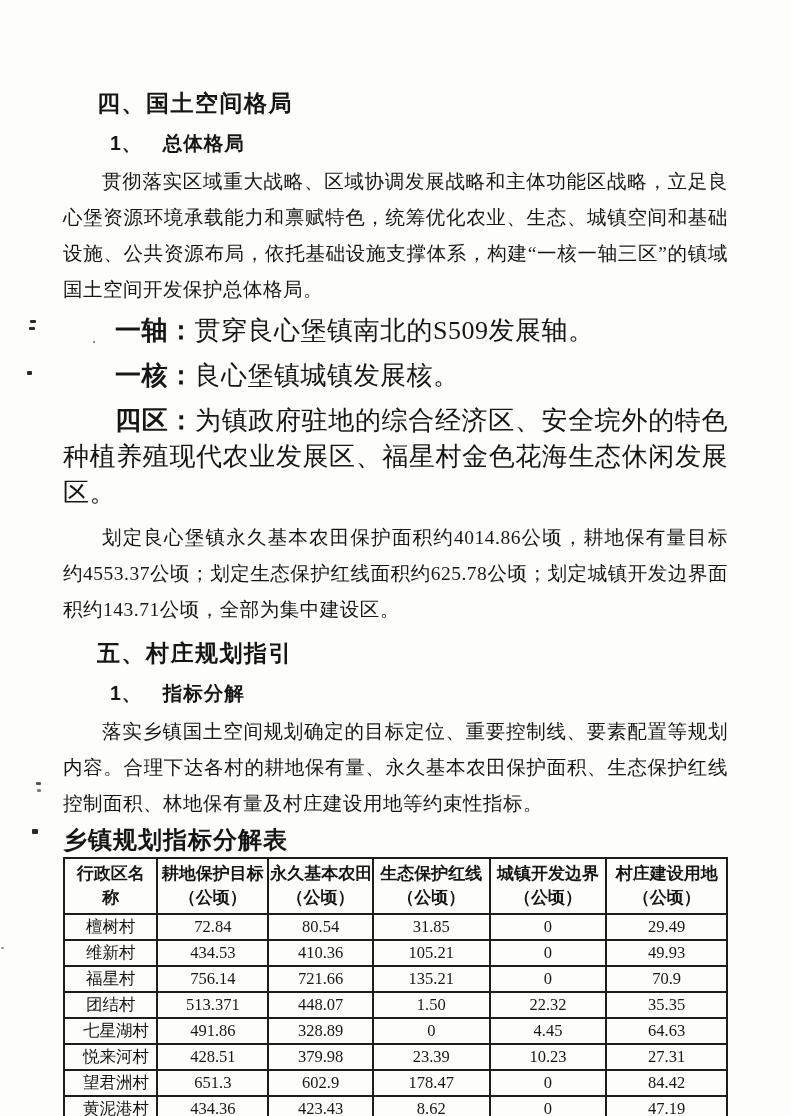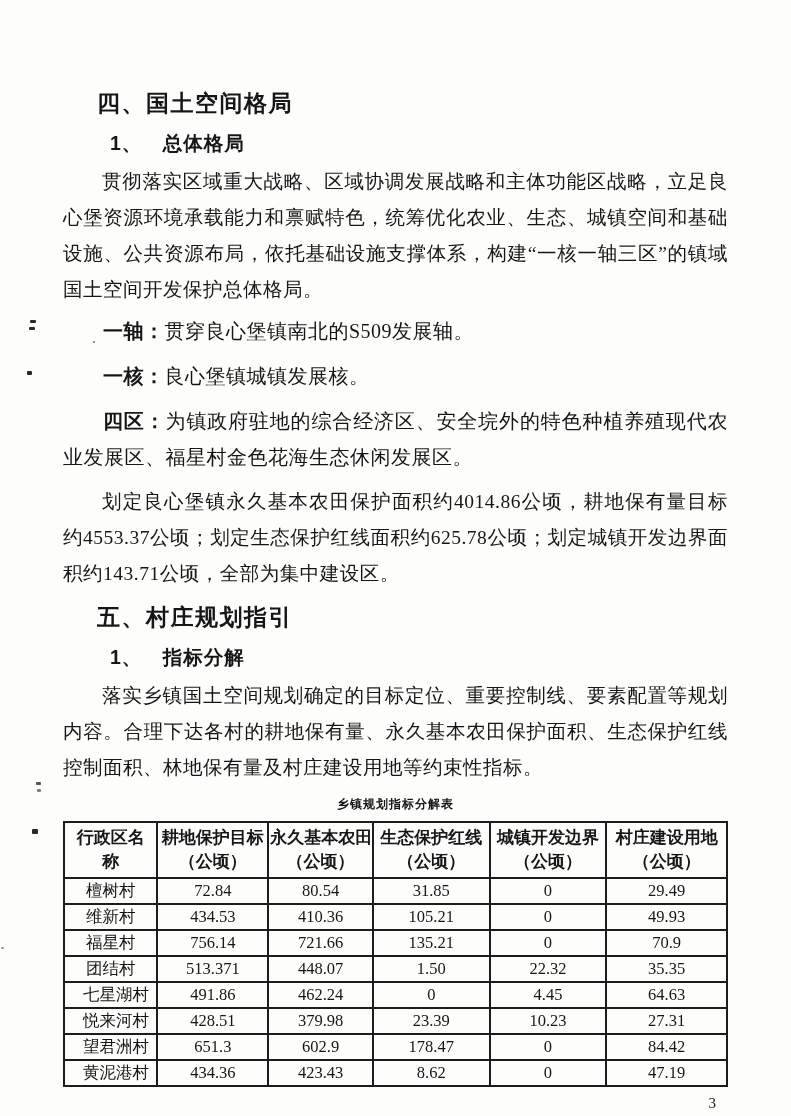--- a/index.html
+++ b/index.html
@@ -36,32 +36,31 @@
   }
   p.body-para {
     font-size: 19.5px;
     line-height: 36px;
     text-align: justify;
     text-indent: 2em;
     margin: 0 0 5px 0;
     letter-spacing: 0.5px;
   }
   p.item-para {
-    font-size: 20px;
+    font-size: 26px;
     line-height: 36px;
     text-align: justify;
     text-indent: 2em;
     margin: 0 0 9px 0;
     letter-spacing: 0.5px;
   }
   .lead-label { font-weight: bold; }
   .table-title {
-    text-align: center;
-    font-weight: bold;
-    font-size: 12px;
+    font-weight: bold;
+    font-size: 24px;
     line-height: 24px;
     margin: 6px 0 5px 0;
     letter-spacing: 1px;
   }
   table.data-table {
     width: 100%;
     border-collapse: collapse;
     table-layout: fixed;
   }
   table.data-table th, table.data-table td {
@@ -197,21 +196,21 @@
         <td>团结村</td>
         <td>513.371</td>
         <td>448.07</td>
         <td>1.50</td>
         <td>22.32</td>
         <td>35.35</td>
       </tr>
       <tr>
         <td>七星湖村</td>
         <td>491.86</td>
-        <td>462.24</td>
+        <td>328.89</td>
         <td>0</td>
         <td>4.45</td>
         <td>64.63</td>
       </tr>
       <tr>
         <td>悦来河村</td>
         <td>428.51</td>
         <td>379.98</td>
         <td>23.39</td>
         <td>10.23</td>

